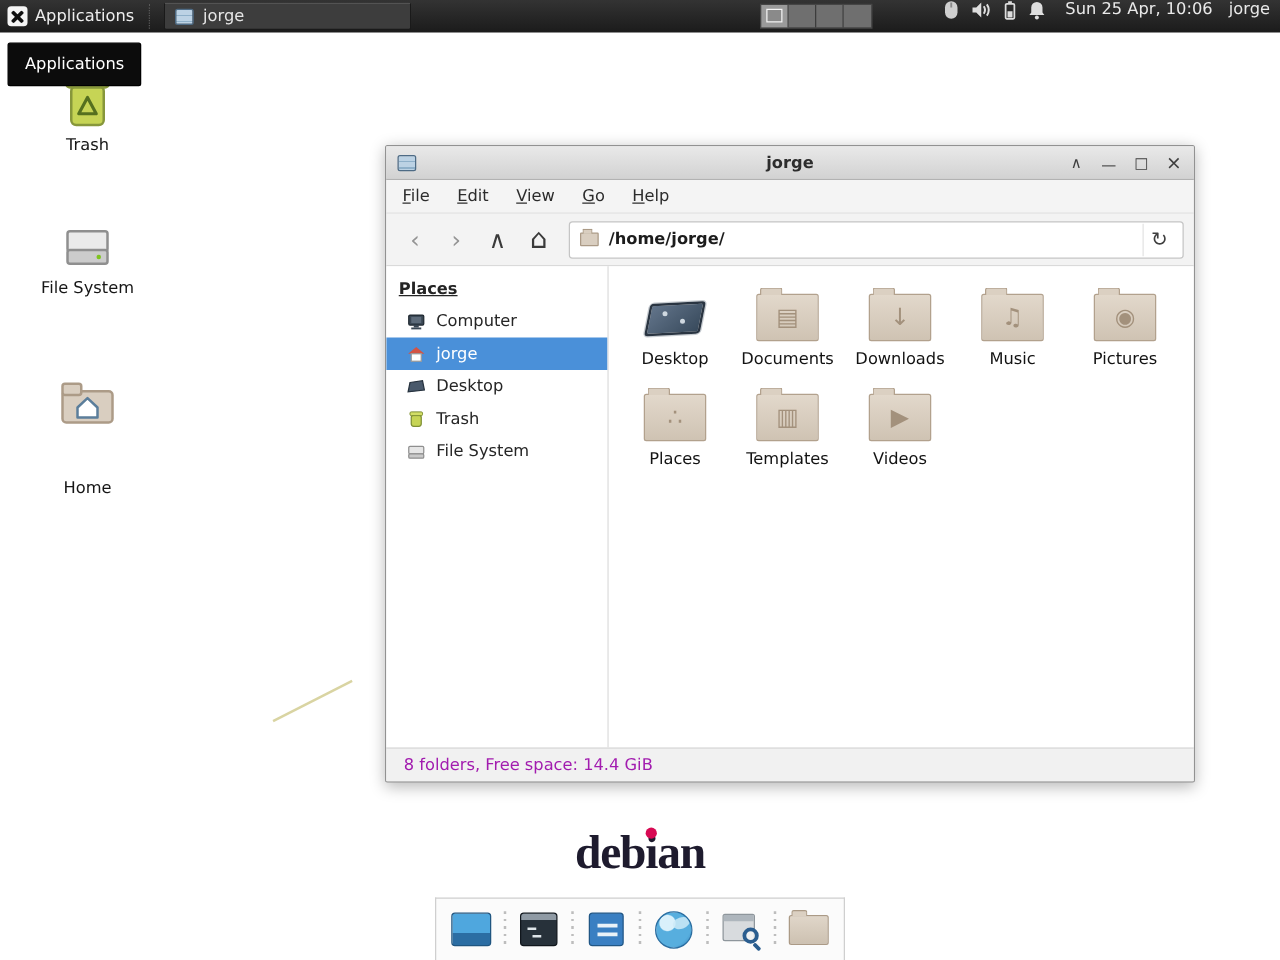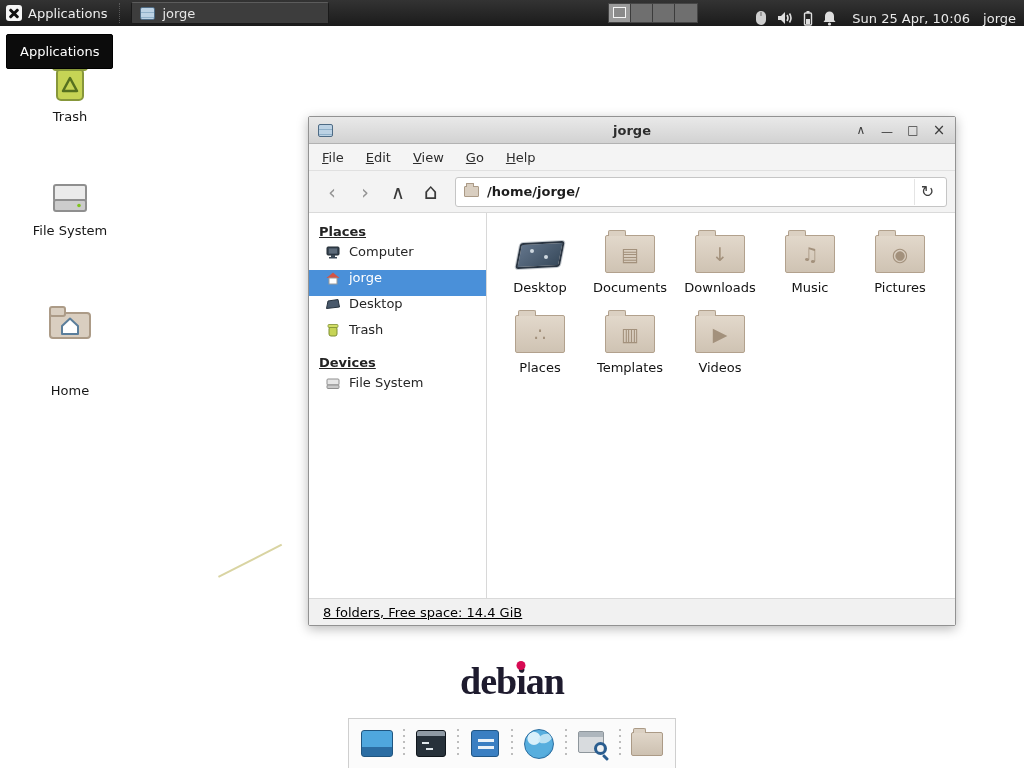--- a/index.html
+++ b/index.html
@@ -17,21 +17,21 @@
   .panel-handle { width:6px; height:20px; border-left:1px dotted #5a5a5a; margin:0 2px; }
   .task-btn { height:22px; width:198px; margin-left:4px; display:flex; align-items:center; gap:7px; padding:0 8px;
     background:#3d3d3d; border:1px solid #1a1a1a; border-top-color:#5c5c5c; border-radius:2px; color:#e6e6e6; }
   .cabinet-icon { width:15px; height:13px; border:1px solid #4e6b85; border-radius:2px;
     background:repeating-linear-gradient(#bcd2e4 0 4px,#8fb0c9 4px 5px); flex:0 0 auto; }
   .pager { position:absolute; left:608px; top:3px; height:20px; display:flex; border:1px solid #454545; }
   .ws { width:22px; height:18px; background:#6f6f6f; border-right:1px solid #3c3c3c; position:relative; }
   .ws:last-child { border-right:none; }
   .ws.active { background:#9a9a9a; }
   .ws-win { position:absolute; left:4px; top:3px; width:13px; height:11px; background:#8a8a8a; border:1px solid #f5f5f5; }
-  .tray { position:absolute; right:4px; top:0; height:26px; display:flex; align-items:flex-end; gap:9px; }
+  .tray { position:absolute; right:4px; top:0; height:26px; display:flex; align-items:flex-start; gap:9px; }
   .tray svg { display:block; }
   .clock { color:#e9e9e9; margin:0 4px 0 6px; white-space:nowrap; }
   .panel-user { color:#e9e9e9; margin-right:4px; }
 
   
   .tooltip { position:absolute; left:6px; top:34px; background:#0c0c0c; color:#ffffff; padding:9px 13px;
     border:1px solid #000; border-radius:2px; z-index:60; }
 
   
   .desk-icon { position:absolute; left:15px; width:110px; display:flex; flex-direction:column; align-items:center; gap:5px; color:#161616; text-align:center; }
@@ -74,42 +74,42 @@
   .pathbar { flex:1; height:30px; margin-left:6px; background:#ffffff; border:1px solid #c5c5c5; border-radius:3px;
     display:flex; align-items:center; padding:0 6px 0 8px; gap:8px; }
   .mini-folder { width:15px; height:11px; background:#d9cec0; border:1px solid #ab9a86; border-radius:1px; position:relative; flex:0 0 auto; }
   .mini-folder::before { content:""; position:absolute; left:1px; top:-4px; width:6px; height:3px; background:#d9cec0; border:1px solid #ab9a86; border-bottom:none; border-radius:1px 1px 0 0; }
   .path-text { flex:1; color:#1c1c1c;font-weight:bold; }
   .reload-btn { width:26px; height:26px; display:flex; align-items:center; justify-content:center; color:#3e3e3e; font-size:16px; border-left:1px solid #e4e4e4; }
 
   .win-body { flex:1; display:flex; min-height:0; }
   .sidebar { width:178px; background:#ffffff; border-right:1px solid #d8d8d8; padding-top:4px; color:#262626; overflow:hidden; flex:0 0 auto; }
   .side-header { font-weight:bold; padding:7px 10px 5px 10px; color:#242424;text-decoration:underline; }
-  .side-item { height:26px; display:flex; gap:8px; padding:0 10px 0 16px; }
+  .side-item { height:26px; display:flex; align-items:center; gap:8px; padding:0 10px 0 16px; }
   .side-item.selected { background:#4a90d9; color:#ffffff; }
   .side-ic { width:16px; height:16px; display:flex; align-items:center; justify-content:center; flex:0 0 auto; }
 
   .files-area { flex:1; background:#ffffff; display:flex; flex-direction:column; min-width:0; }
   .files-grid { flex:1; padding:14px 6px 0 8px; display:flex; flex-wrap:wrap; align-content:flex-start; }
   .file { width:90px; margin-bottom:12px; display:flex; flex-direction:column; align-items:center; gap:7px; color:#131313; }
   .file .fi-wrap { height:46px; display:flex; align-items:flex-end; justify-content:center; }
   .folder-ic { width:50px; height:38px; position:relative; border:1px solid #b2a18d; border-radius:2px;
     background:linear-gradient(#e2d8cb,#cfc3b3); display:flex; align-items:center; justify-content:center; }
   .folder-ic::before { content:""; position:absolute; left:2px; top:-6px; width:16px; height:5px; background:#dbd0c2;
     border:1px solid #b2a18d; border-bottom:none; border-radius:2px 2px 0 0; }
   .folder-glyph { font-size:19px; color:#a3917c; line-height:1; }
   .deskfold-ic { width:52px; height:34px; position:relative; }
   .deskfold-ic .desk-top { position:absolute; left:4px; top:3px; width:44px; height:26px;
     background:linear-gradient(135deg,#62748a,#384a5c); border:2px solid #2a3542; border-radius:3px;
     transform:skewX(-14deg) rotate(-3deg); box-shadow:0 0 0 1px #c8cdd2; }
   .deskfold-ic .dot { position:absolute; width:4px; height:4px; border-radius:50%; background:#cfd8e0; }
   .deskfold-ic .d1 { left:16px; top:10px; }
   .deskfold-ic .d2 { left:30px; top:16px; }
 
-  .statusbar { height:27px; background:#f1f1f1; border-top:1px solid #d9d9d9; display:flex; align-items:center; padding:0 14px; color:#000000; flex:0 0 auto;text-decoration:underline; }
+  .statusbar { height:27px; background:#f1f1f1; border-top:1px solid #d9d9d9; display:flex; align-items:center; padding:0 14px; color:#a21caf; flex:0 0 auto; }
 
   
   .dock { position:absolute; bottom:0; left:50%; transform:translateX(-50%); height:50px; background:#fbfbfb;
     border:1px solid #cfcfcf; border-bottom:none; display:flex; align-items:center; padding:0 8px; z-index:45; }
   .dock-item { width:40px; height:40px; display:flex; align-items:center; justify-content:center; }
   .dock-sep { width:2px; height:30px; margin:0 6px; background:repeating-linear-gradient(to bottom,#bdbdbd 0 2px,transparent 2px 6px); }
   .ic-showdesk { width:32px; height:27px; border:1px solid #1f5580; border-radius:3px;
     background:linear-gradient(#4fa7de 0 62%,#2b6da3 62%); }
   .ic-terminal { width:30px; height:27px; background:#27313a; border:1px solid #10161c; border-radius:3px; position:relative; }
   .ic-terminal::before { content:""; position:absolute; left:0; top:0; right:0; height:5px; background:#8f9aa4; border-radius:2px 2px 0 0; }
@@ -286,21 +286,20 @@
       </div>
       <div class="side-item">
         <span class="side-ic">
             <svg width="16" height="16" viewBox="0 0 16 16">
               <rect x="4" y="5" width="8" height="9" rx="2" fill="#c6d455" stroke="#7e8f33"></rect>
               <rect x="3" y="2.5" width="10" height="3" rx="1" fill="#d2de66" stroke="#7e8f33" stroke-width="0.8"></rect>
             </svg>
           </span>
         <span>Trash</span>
       </div>
-      <div class="side-header">Devices</div>
       <div class="side-item">
         <span class="side-ic">
             <svg width="16" height="16" viewBox="0 0 16 16">
               <rect x="2" y="4" width="12" height="6" rx="1" fill="#e6e6e6" stroke="#8f8f8f"></rect>
               <rect x="2" y="10" width="12" height="3.5" rx="1" fill="#c9c9c9" stroke="#8f8f8f"></rect>
             </svg>
           </span>
         <span>File System</span>
       </div>
     </div>

